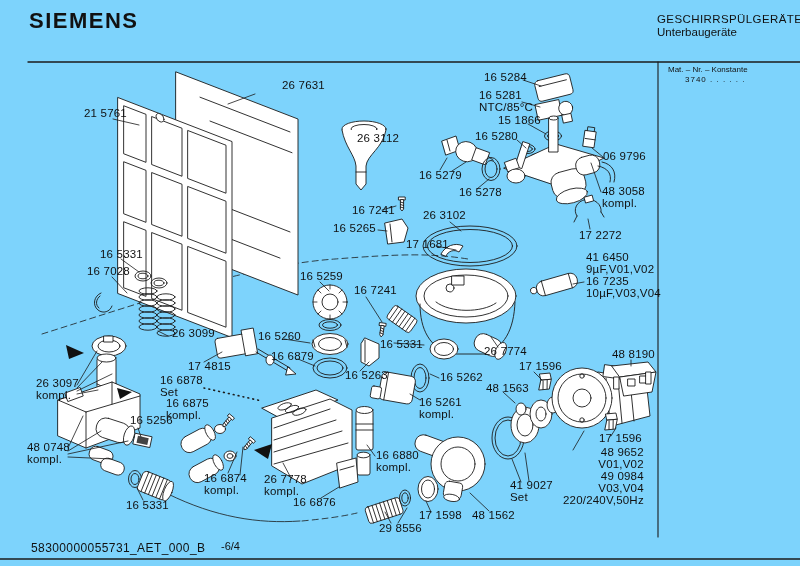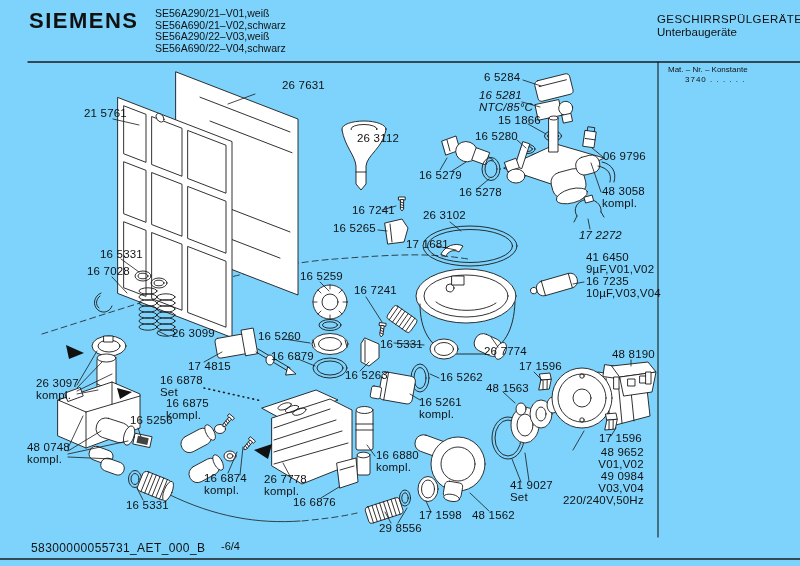--- a/index.html
+++ b/index.html
@@ -400,49 +400,43 @@
                M631,360 L631,366 M138,428 L141,437 M228,473 L237,452 M240,475 L243,447 M291,478 L283,463
                M375,456 L367,445 M321,498 L339,487 M420,400 L410,394 M611,436 L616,428 M573,450 L584,431
                M521,482 L512,459 M529,481 L525,453 M503,392 L515,403 M143,500 L137,488 M398,523 L407,508
                M391,523 L385,512 M431,512 L426,501 M489,511 L470,493"></path>
       <path d="M77,385 L97,351 M77,388 L102,362 M77,391 L112,374 M77,394 L98,390"></path>
       <path d="M68,448 L83,416 M68,451 L101,431 M68,454 L128,441 M68,457 L112,459"></path>
     </g>
   </svg>
 
   <div class="abs" id="brand">SIEMENS</div>
-  <div class="abs" id="model-list">
-      <div>SE56A290/21–V01,weiß</div>
-      <div>SE56A690/21–V02,schwarz</div>
-      <div>SE56A290/22–V03,weiß</div>
-      <div>SE56A690/22–V04,schwarz</div>
-    </div>
   <div class="abs" id="category">
     <div class="l1">GESCHIRRSPÜLGERÄTE</div>
     <div>Unterbaugeräte</div>
   </div>
   <div class="abs" id="mat-box">
     <div>Mat. – Nr. – Konstante</div>
     <div class="l2">3740  .  .    .  .  .  .</div>
   </div>
 
   <div id="labels">
       <div class="part-label" style="left: 238px; top: 79px; margin-left: 44px;">
         <div>26 7631</div>
       </div>
       <div class="part-label" style="left: 84px; top: 107px;">
         <div>21 5761</div>
       </div>
       <div class="part-label" style="left: 357px; top: 132px;">
         <div>26 3112</div>
       </div>
       <div class="part-label" style="left: 484px; top: 71px;">
-        <div>6 5284</div>
-      </div>
-      <div class="part-label" style="left: 479px; top: 89px; font-style: italic;">
+        <div>16 5284</div>
+      </div>
+      <div class="part-label" style="left: 479px; top: 89px;">
         <div>16 5281</div>
         <div>NTC/85°C</div>
       </div>
       <div class="part-label" style="left: 498px; top: 114px;">
         <div>15 1866</div>
       </div>
       <div class="part-label" style="left: 475px; top: 130px;">
         <div>16 5280</div>
       </div>
       <div class="part-label" style="left: 603px; top: 150px;">
@@ -451,21 +445,21 @@
       <div class="part-label" style="left: 419px; top: 169px;">
         <div>16 5279</div>
       </div>
       <div class="part-label" style="left: 459px; top: 186px;">
         <div>16 5278</div>
       </div>
       <div class="part-label" style="left: 602px; top: 185px;">
         <div>48 3058</div>
         <div>kompl.</div>
       </div>
-      <div class="part-label" style="left: 579px; top: 229px; font-style: italic;">
+      <div class="part-label" style="left: 579px; top: 229px;">
         <div>17 2272</div>
       </div>
       <div class="part-label" style="left: 352px; top: 204px;">
         <div>16 7241</div>
       </div>
       <div class="part-label" style="left: 333px; top: 222px;">
         <div>16 5265</div>
       </div>
       <div class="part-label" style="left: 423px; top: 209px;">
         <div>26 3102</div>

